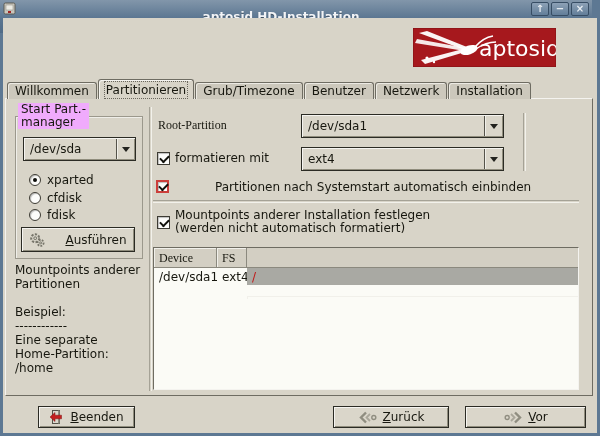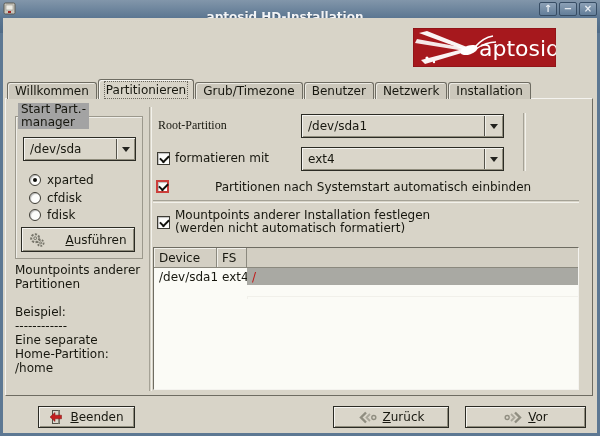--- a/index.html
+++ b/index.html
@@ -2,21 +2,21 @@
 <html><head>
 <meta charset="utf-8">
 <style>
   * { margin:0; padding:0; box-sizing:border-box; }
   html,body { width:600px; height:436px; }
   body { font-family:"DejaVu Sans","Liberation Sans",sans-serif; font-size:12px; color:#17170f; background:#444; }
 
   .window { position:relative; width:600px; height:436px; background:#5d7893; overflow:hidden; }
 
   
-  .titlebar { position:absolute; left:0; top:0; right:0; height:33px;
+  .titlebar { position:absolute; left:0; top:0; right:8px; height:33px;
       background:linear-gradient(#8296aa,#5b7691 55%,#506b87); display:flex; align-items:center; }
   .tb-appicon { position:absolute; left:3px; top:2px; width:13px; height:13px; }
   .tb-title { position:absolute; left:30px; right:60px; text-align:center; color:#f2f4f7;
       font-weight:bold; font-size:12px; text-shadow:0 1px 1px rgba(0,0,0,.4);
       white-space:nowrap; overflow:hidden; }
   .tb-btns { position:absolute; right:3px; top:2px; display:flex; gap:2px; }
   .tb-btn { width:18px; height:14px; background:linear-gradient(#8da1b6,#637e99);
       border:1px solid #374d64; border-radius:2px; color:#eaeff4; font-size:10px;
       line-height:11px; text-align:center; font-weight:bold; cursor:default; }
 
@@ -32,21 +32,21 @@
       border-radius:3px 3px 0 0; line-height:14px; box-shadow:inset 1px 1px 0 #eceae3; z-index:3; }
   .tab.selected { height:20px; padding-top:3px; background:#d8d4c8; box-shadow:inset 1px 1px 0 #f4f3ef; }
   .tab.selected .tab-label { outline:1px dotted #6a675d; outline-offset:1px; }
 
   
   .panel { position:absolute; left:2px; top:80px; width:588px; height:298px; background:#d8d4c8;
       border:1px solid; border-color:#f4f3ef #6e6c62 #6e6c62 #f4f3ef; z-index:2; }
 
   .groupbox { position:absolute; left:9px; top:17px; width:128px; height:143px;
       border:1px solid #9b988c; box-shadow:inset 1px 1px 0 rgba(255,255,255,.6); }
-  .group-label { position:absolute; left:12px; top:4px; padding:0 3px; background:#a3a3a3;
+  .group-label { position:absolute; left:12px; top:4px; padding:0 3px; background:#f0abfc;
       white-space:pre-line; line-height:13px; z-index:2; }
 
   .bevel { background:#dad6ca; border:1px solid #2b2b24;
       box-shadow:inset 1px 1px 0 #f5f4f0, inset -1px -1px 0 #908d7d; }
   .combo { position:absolute; display:flex; align-items:center; padding-left:6px; cursor:default; }
   .combo .arrow-zone { position:absolute; right:0; top:1px; bottom:1px; width:19px;
       border-left:1px solid #55534a; box-shadow:inset 1px 0 0 #f0efe9;
       display:flex; align-items:center; justify-content:center; }
   .tri-down { width:0; height:0; border-left:4px solid transparent; border-right:4px solid transparent;
       border-top:5px solid #22221e; }
@@ -72,21 +72,21 @@
   .vsep { position:absolute; width:2px; border-left:1px solid #a5a296; box-shadow:1px 0 0 #f2f1eb; }
   .hsep { position:absolute; height:2px; border-top:1px solid #a5a296; box-shadow:0 1px 0 #f2f1eb; }
 
   .info-text { position:absolute; left:9px; top:164px; width:133px; white-space:pre-line; line-height:14px; }
 
   
   .table { position:absolute; left:147px; top:148px; width:426px; height:143px;
       border:1px solid; border-color:#6e6c62 #f4f3ef #f4f3ef #6e6c62; background:#fbfbf6; overflow:hidden; }
   .thead { display:flex; height:20px; background:#d3cfc3; border-bottom:1px solid #8b897e; }
   .th { padding:3px 6px 0 5px; border-right:1px solid #8b897e;
-      box-shadow:inset 1px 1px 0 #f1f0ea; overflow:hidden; }
+      box-shadow:inset 1px 1px 0 #f1f0ea; overflow:hidden;font-family:Liberation Serif, serif; }
   .th:last-child { border-right:none;margin-top:48px; }
   .trow { display:flex; height:17px; align-items:center; }
   .td { padding-left:5px; overflow:hidden; white-space:nowrap; }
   .td-mount { flex:1; align-self:stretch; display:flex; align-items:center;
       background:#a9a9a3; color:#c01818; }
 
   
   .footer-btn { position:absolute; top:388px; height:22px; }
 </style>
 </head>

